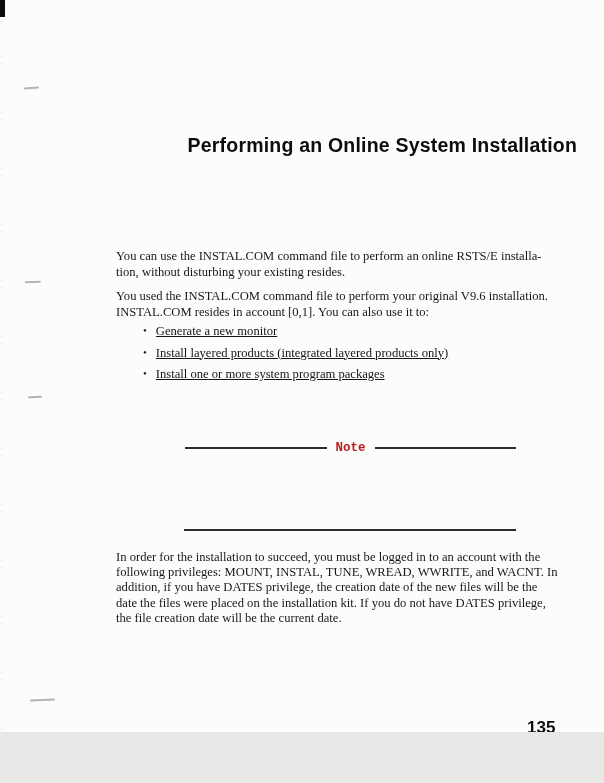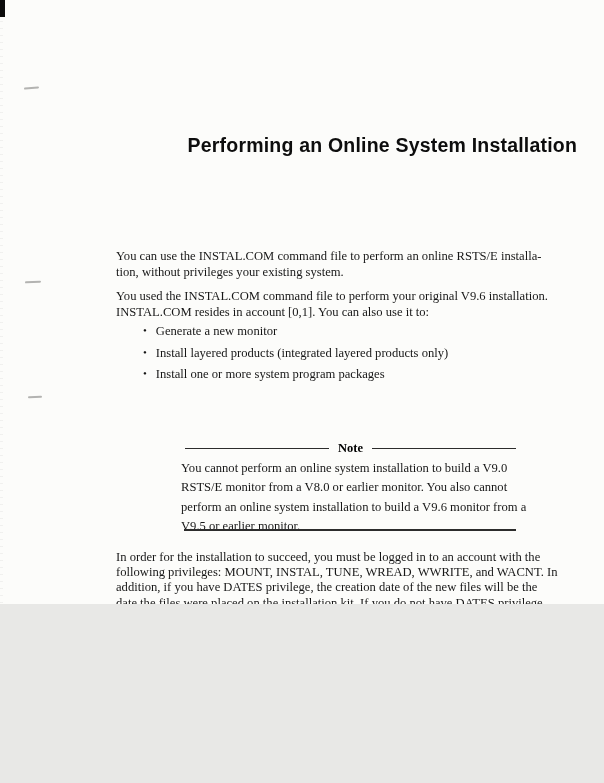--- a/index.html
+++ b/index.html
@@ -1,18 +1,18 @@
 <!DOCTYPE html>
 <html><head>
 <meta charset="utf-8">
 <style>
   html,body { margin:0; padding:0; background:#e8e8e6; }
   .page {
     position:relative;
-    width:604px; height:604px;
+    width:604px; height:732px;
     margin:0 auto;
     background:#fcfcfa;
     font-family:"Liberation Serif", serif;
     color:#161616;
     overflow:hidden;
   }
   .edge-noise {
     position:absolute; left:0; top:0; width:3px; height:100%;
     background:repeating-linear-gradient(to bottom, rgba(150,150,150,0.25) 0 1px, transparent 1px 7px);
     opacity:.45;
@@ -42,31 +42,31 @@
     color:#171717;
   }
   .p1 { top:249px; }
   .p2 { top:289px; }
   .p3 { top:550px; line-height:15.2px; }
 
   .bullets {
     position:absolute; left:143px; top:323px; margin:0; padding:0;
     list-style:none; font-size:12.6px;
   }
-  .bullets li { margin-bottom:5.5px; line-height:15px; }
+  .bullets li { margin-bottom:5.5px; line-height:15px;text-decoration:underline; }
   .bullets .dot { display:inline-block; margin-right:9px; font-size:11px; vertical-align:1px; }
 
   .note-head {
     position:absolute; left:185px; top:441px; width:331px;
     display:flex; align-items:center; gap:9px;
   }
   .rule { flex:1; height:1.6px; background:#2c2c2c; }
   .note-label {
-    font-family:Liberation Serif, serif; font-weight:bold;
-    font-size:12.5px; color:#000000;
+    font-family:Liberation Mono, monospace; font-weight:bold;
+    font-size:12.5px; color:#b91c1c;
   }
   .note-body {
     position:absolute; left:181px; top:459px; width:348px; margin:0;
     font-size:12.6px; line-height:19.3px;
     white-space:pre-line; color:#171717;
   }
   .note-close-rule {
     position:absolute; left:184px; top:529px; width:332px; height:1.6px; background:#2c2c2c;
   }
   .page-number {
@@ -84,40 +84,36 @@
   <div class="corner-bar"></div>
 
   <div class="margin-mark m1"></div>
   <div class="margin-mark m2"></div>
   <div class="margin-mark m3"></div>
   <div class="margin-mark m4"></div>
 
   <h1 class="title">Performing an Online System Installation</h1>
 
   <p class="para p1">You can use the INSTAL.COM command file to perform an online RSTS/E installa-
-tion, without privileges your existing system.</p>
+tion, without disturbing your existing resides.</p>
   <p class="para p2">You used the INSTAL.COM command file to perform your original V9.6 installation.
 INSTAL.COM resides in account [0,1]. You can also use it to:</p>
 
   <ul class="bullets">
     <li><span class="dot">•</span><span>Generate a new monitor</span></li>
     <li><span class="dot">•</span><span>Install layered products (integrated layered products only)</span></li>
     <li><span class="dot">•</span><span>Install one or more system program packages</span></li>
   </ul>
 
   <div class="note-head">
     <span class="rule"></span>
     <span class="note-label">Note</span>
     <span class="rule"></span>
   </div>
 
-  <p class="note-body">You cannot perform an online system installation to build a V9.0
-RSTS/E monitor from a V8.0 or earlier monitor. You also cannot
-perform an online system installation to build a V9.6 monitor from a
-V9.5 or earlier monitor.</p>
 
   <div class="note-close-rule"></div>
 
   <p class="para p3">In order for the installation to succeed, you must be logged in to an account with the
 following privileges: MOUNT, INSTAL, TUNE, WREAD, WWRITE, and WACNT. In
 addition, if you have DATES privilege, the creation date of the new files will be the
 date the files were placed on the installation kit. If you do not have DATES privilege,
 the file creation date will be the current date.</p>
 
   <div class="page-number">135</div>

